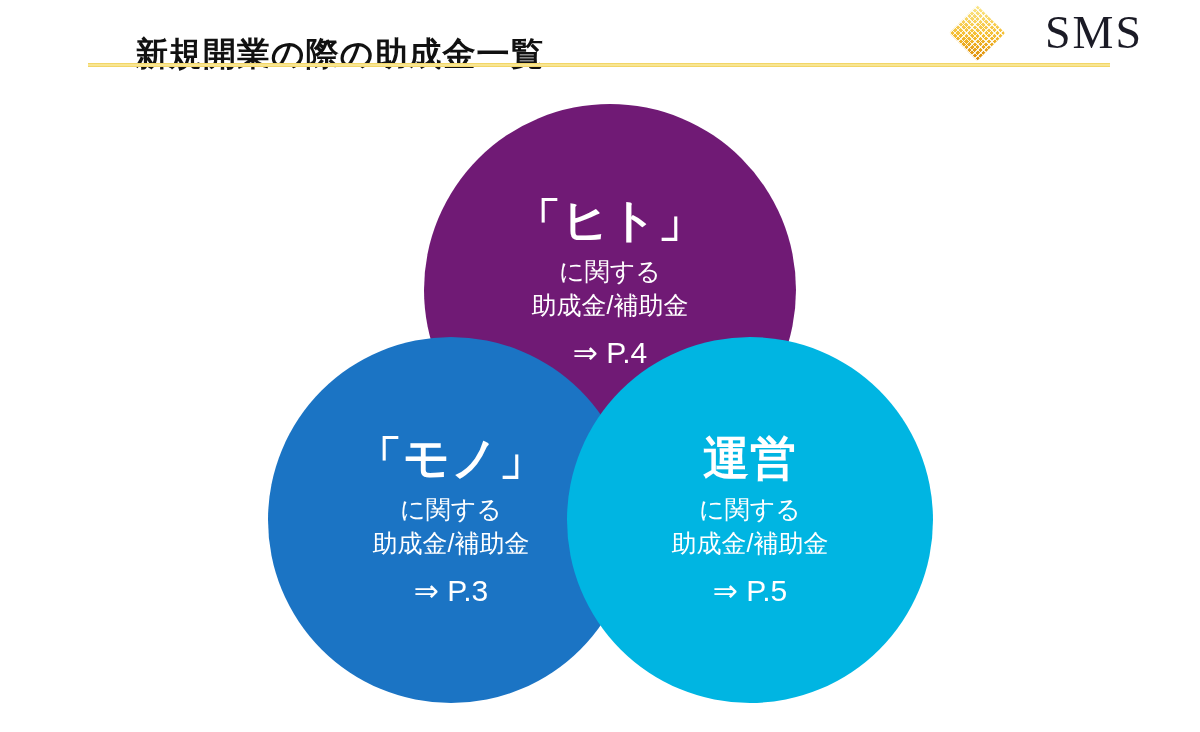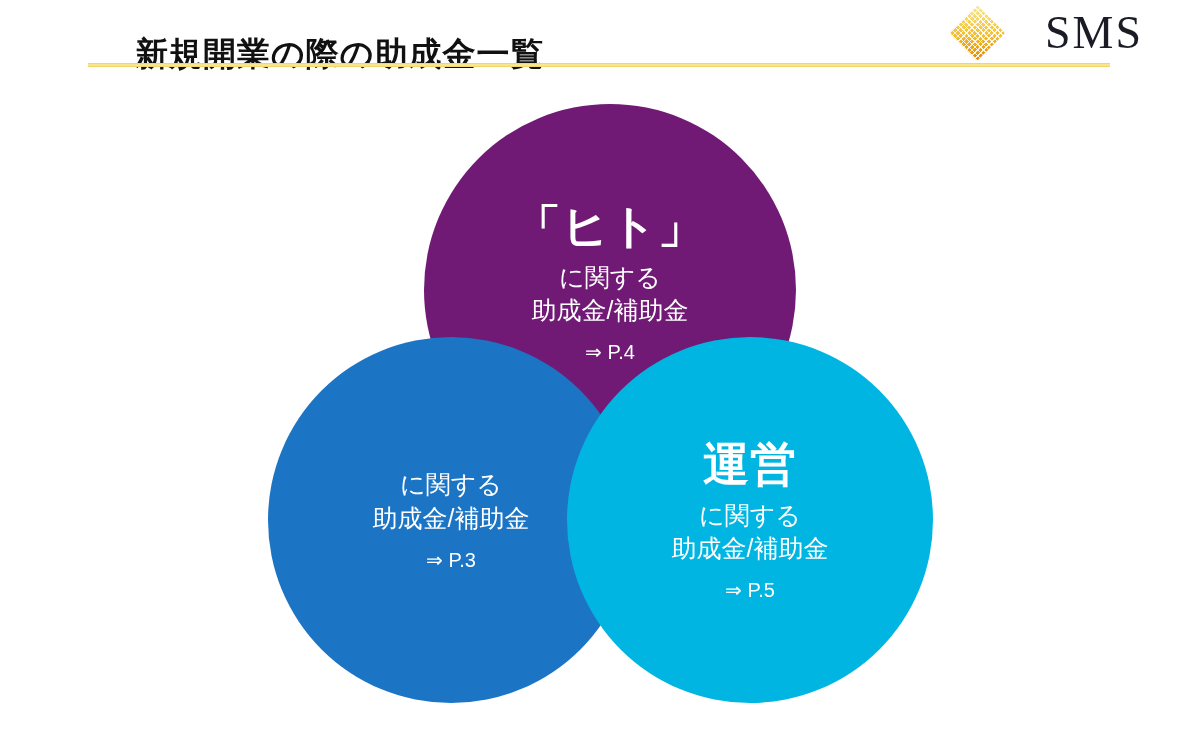--- a/index.html
+++ b/index.html
@@ -85,21 +85,21 @@
     line-height: 1.15;
     letter-spacing: 1px;
     margin-bottom: 8px;
   }
   .circle-line {
     font-size: 25px;
     line-height: 1.35;
     font-weight: 500;
   }
   .circle-page {
-    font-size: 20px;
+    font-size: 30px;
     font-weight: 500;
     margin-top: 12px;
   }
 </style>
 </head>
 <body>
 
 <div class="slide">
 
   <h1 class="page-title">新規開業の際の助成金一覧</h1>
@@ -112,20 +112,21 @@
   </div>
 
   <div class="circle circle-hito" style="background-color: #701a75;">
     <div class="circle-heading">「ヒト」</div>
     <div class="circle-line">に関する</div>
     <div class="circle-line">助成金/補助金</div>
     <div class="circle-page">⇒ P.4</div>
   </div>
 
   <div class="circle circle-mono" style="background-color: rgb(27, 116, 196);">
+    <div class="circle-heading">「モノ」</div>
     <div class="circle-line">に関する</div>
     <div class="circle-line">助成金/補助金</div>
     <div class="circle-page">⇒ P.3</div>
   </div>
 
   <div class="circle circle-unei" style="background-color: rgb(0, 181, 226);">
     <div class="circle-heading">運営</div>
     <div class="circle-line">に関する</div>
     <div class="circle-line">助成金/補助金</div>
     <div class="circle-page">⇒ P.5</div>

